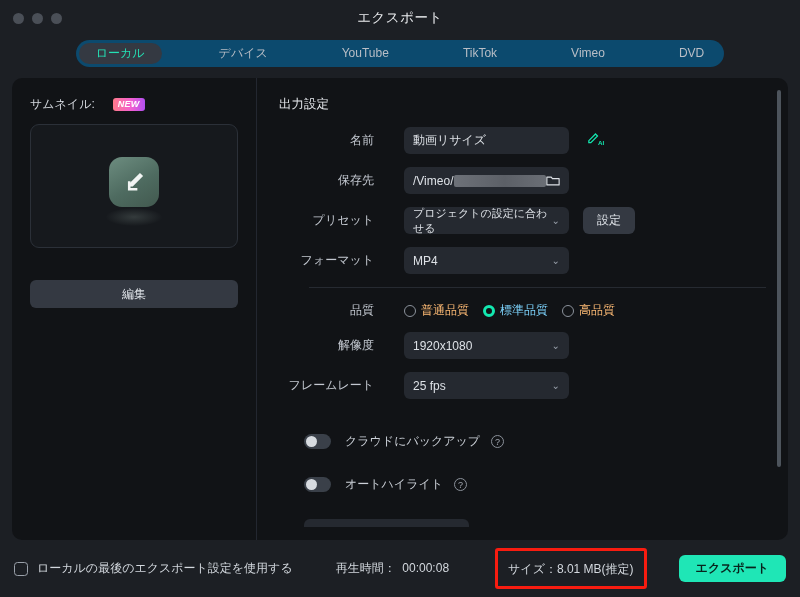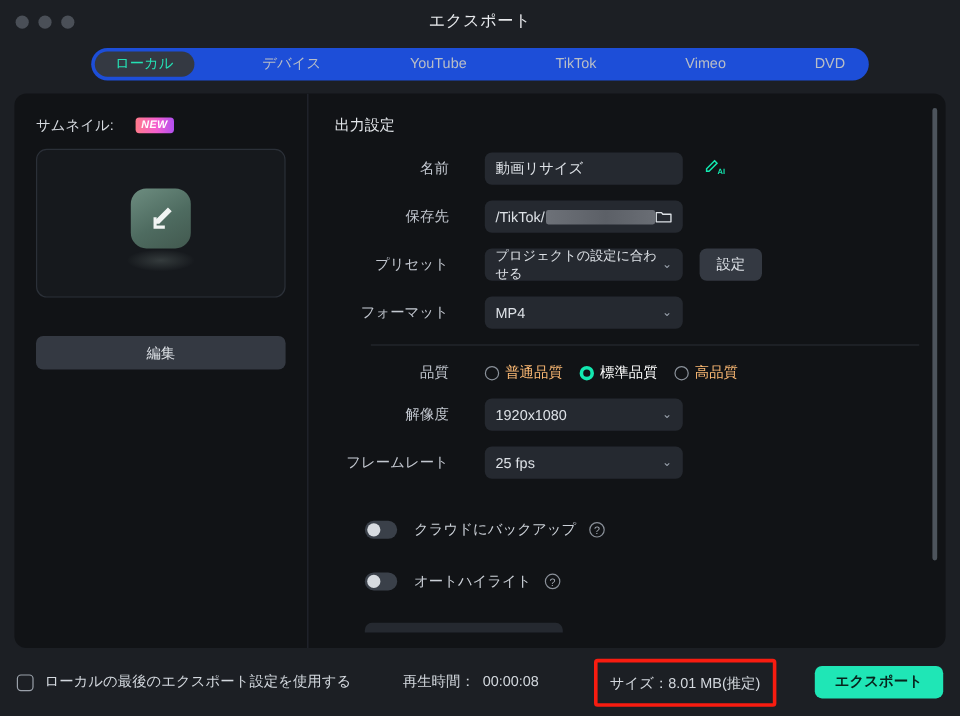--- a/index.html
+++ b/index.html
@@ -30,21 +30,21 @@
   .title {
     position: absolute; left: 0; right: 0; top: 0; bottom: 0;
     display: flex; align-items: center; justify-content: center;
     font-size: 13.5px; color: #e9ebee; letter-spacing: .5px;
   }
 
   
   .tabbar-wrap { flex: 0 0 34px; display: flex; align-items: center; justify-content: center; }
   .tabbar {
     display: flex; align-items: center;
-    background: #1d4ed8; border-radius: 16px;
+    background: #0c4a6e; border-radius: 16px;
     padding: 3px; height: 27px; gap: 40px;
   }
   .tab {
     height: 21px; padding: 0 17px;
     display: flex; align-items: center; justify-content: center;
     font-size: 12px; color: #b9bec6; border-radius: 13px;
     white-space: nowrap;
   }
   .tab.active { background: #343942; color: #24e0b4; }
 
@@ -128,21 +128,21 @@
     background: #343942; border-radius: 6px;
     display: flex; align-items: center; justify-content: center;
     font-size: 12px; color: #dfe3e8;
   }
   .divider { height: 1px; background: #262a31; margin: 6px 0 14px 30px; }
 
   .radios { display: flex; align-items: center; gap: 14px; }
   .radio { display: flex; align-items: center; gap: 5px; font-size: 12px; color: #fdba74; }
   .rb { width: 12px; height: 12px; border-radius: 50%; border: 1.4px solid #8b929b; }
   .rb.sel { border: 3px solid #13e8b0; background: #111316; }
-  .radio.sel-lbl { color: #ffffff; }
+  .radio.sel-lbl { color: #7dd3fc; }
 
   .toggle-row { display: flex; align-items: center; margin: 0 0 26px 0; padding-left: 25px; }
   .toggle {
     width: 27px; height: 15px; border-radius: 8px;
     background: #3a4049; position: relative; flex: 0 0 27px;
   }
   .toggle i {
     position: absolute; left: 2px; top: 2px;
     width: 11px; height: 11px; border-radius: 50%; background: #d7dbe0;
   }
@@ -247,21 +247,21 @@
           <svg width="20" height="17" viewBox="0 0 24 20" fill="none">
             <path d="M12.6 2.2l2.4 2.4-8 8H4.6v-2.4l8-8z" stroke="#13e8b0" stroke-width="1.5" fill="none"></path>
             <text x="15.5" y="15.5" font-size="7.5" fill="#13e8b0" font-family="Liberation Sans, sans-serif" font-weight="bold">AI</text>
           </svg>
         </div>
       </div>
 
       <div class="row">
         <div class="row-label">保存先</div>
         <div class="field">
-          <span>/TikTok/</span>
+          <span>/Vimeo/</span>
             <span class="redact"></span>
           <span class="folder-ico">
             <svg width="14" height="13" viewBox="0 0 16 14" fill="none">
               <path d="M1 3.2h5l1.3 1.6H15V12H1V3.2z" stroke="#dde1e6" stroke-width="1.3" fill="none" stroke-linejoin="round"></path>
             </svg>
           </span>
         </div>
       </div>
 
       <div class="row">

